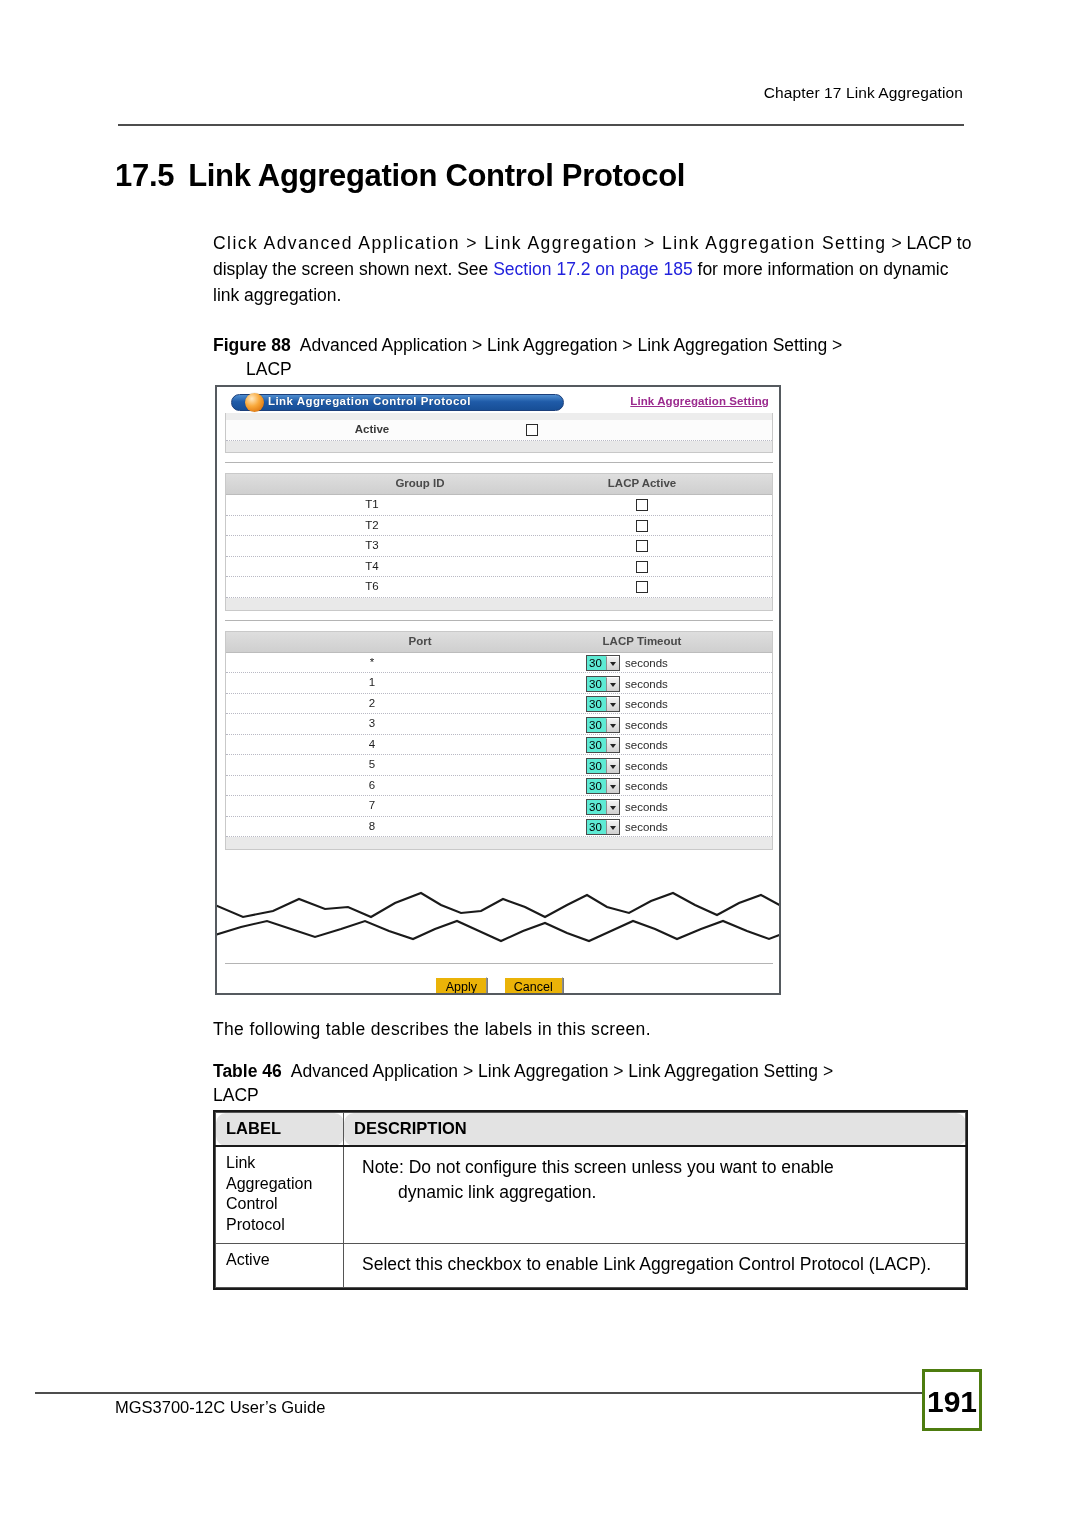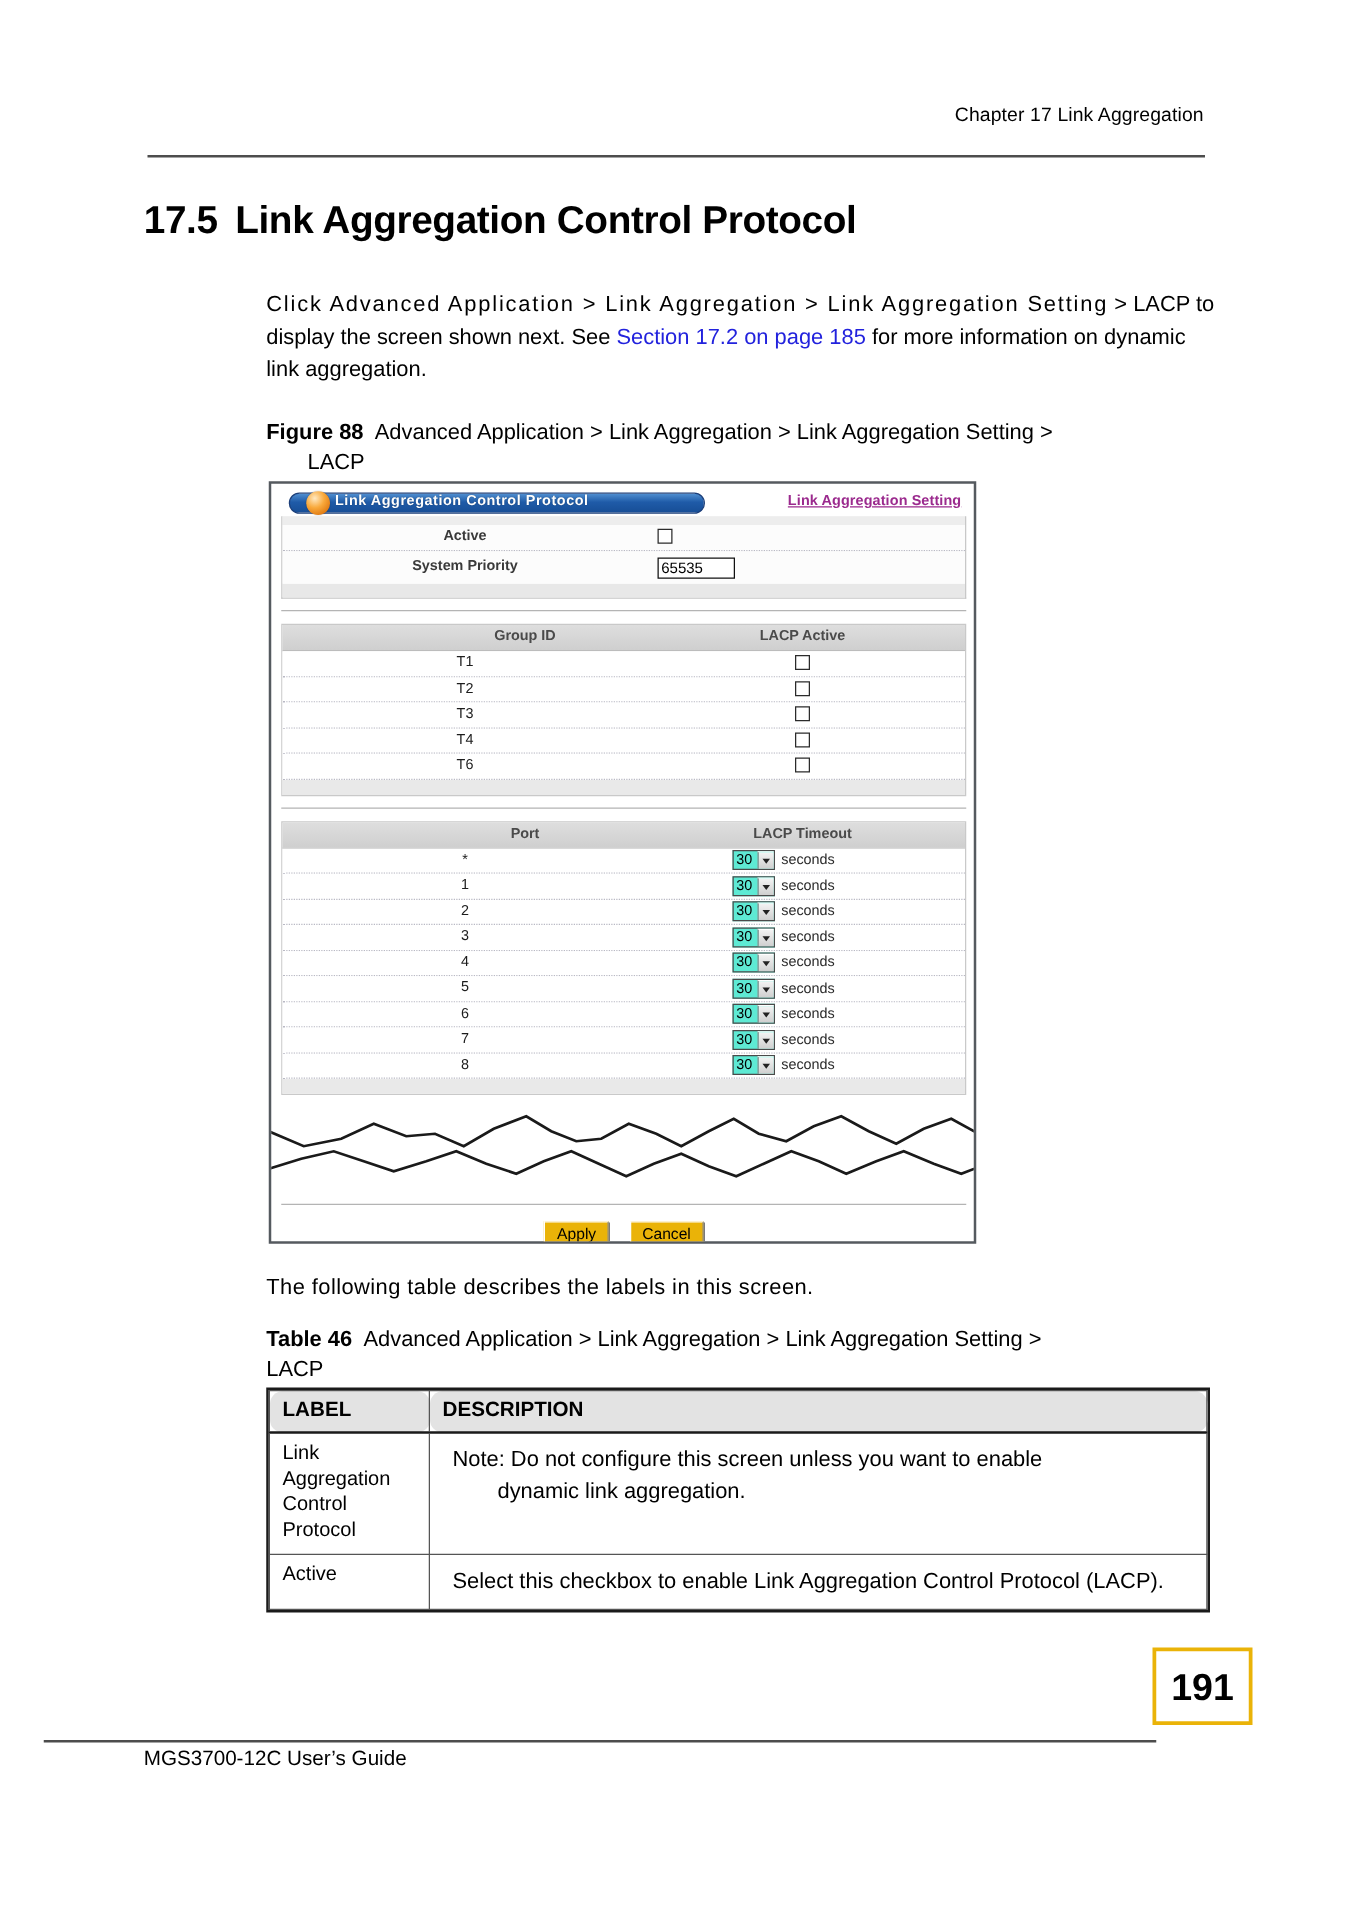--- a/index.html
+++ b/index.html
@@ -403,24 +403,24 @@
   }
   .footer-text {
     position: absolute;
     left: 115px;
     top: 1398px;
     font-size: 16.5px;
   }
   .page-box {
     position: absolute;
     left: 922px;
-    top: 1318px;
-    width: 80px;
+    top: 1369px;
+    width: 60px;
     height: 62px;
-    border: 3px solid #eab308;
+    border: 3px solid #4d7c0f;
     background: #ffffff;
     box-sizing: border-box;
   }
   .page-num {
     position: absolute;
     left: 0; right: 0;
     top: 13px;
     text-align: center;
     font-size: 30px;
     font-weight: bold;
@@ -459,28 +459,20 @@
     <div class="panel">
       <div class="panel-pad-top"></div>
 
       <div class="row">
         <div class="row-label">Active</div>
         <div class="row-field">
           <span class="chk"></span>
         </div>
       </div>
 
-      <div class="row last" style="height:26px;">
-        <div class="row-label" style="top:6px;">System Priority</div>
-        <div class="row-field" style="top:4px;">
-          <span style="position:relative;display:inline-block;">
-            <input class="txtbox" type="text" value="65535" style="">
-          </span>
-        </div>
-      </div>
 
       <div class="panel-pad-bot"></div>
     </div>
 
     <div class="sep"></div>
 
     <div class="tbl">
       <div class="thead">
         <div class="th th-a">Group ID</div>
         <div class="th th-b">LACP Active</div>

